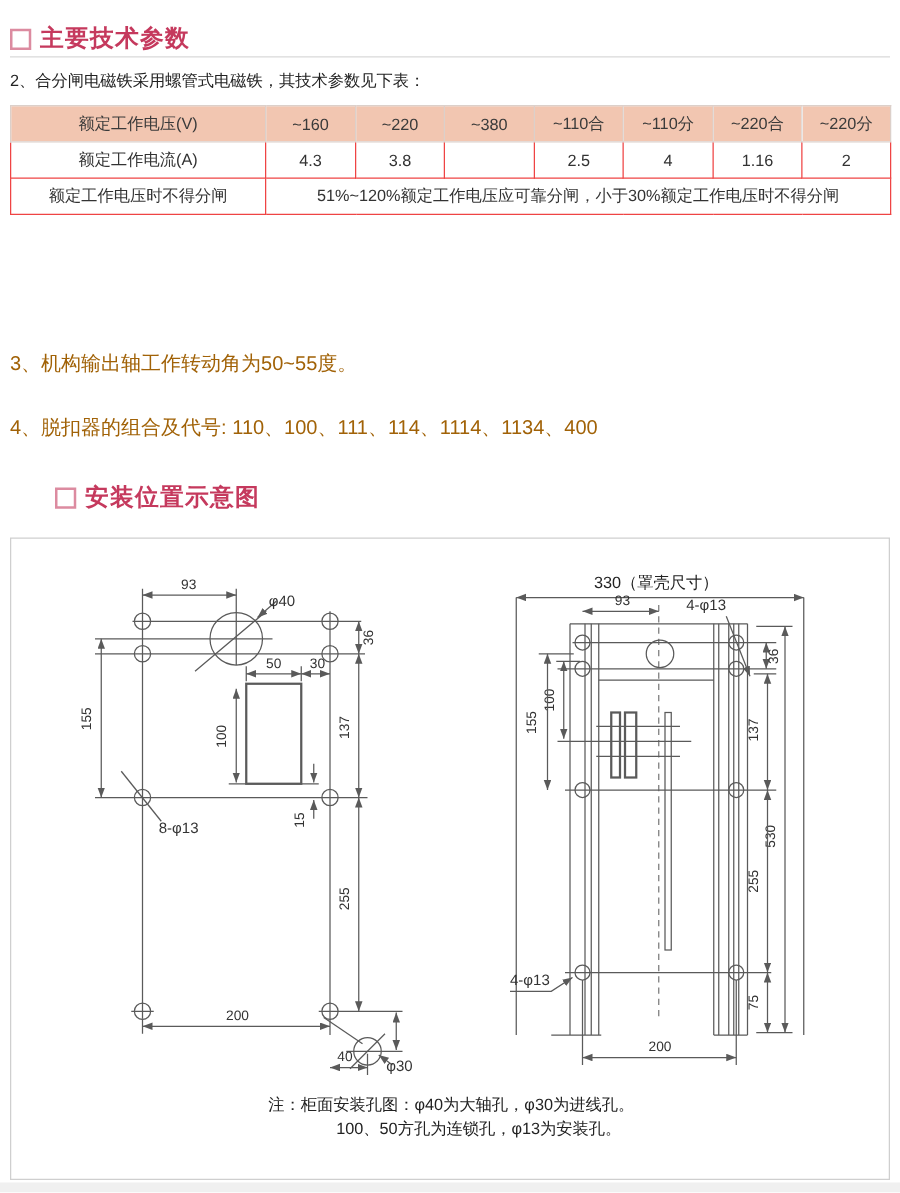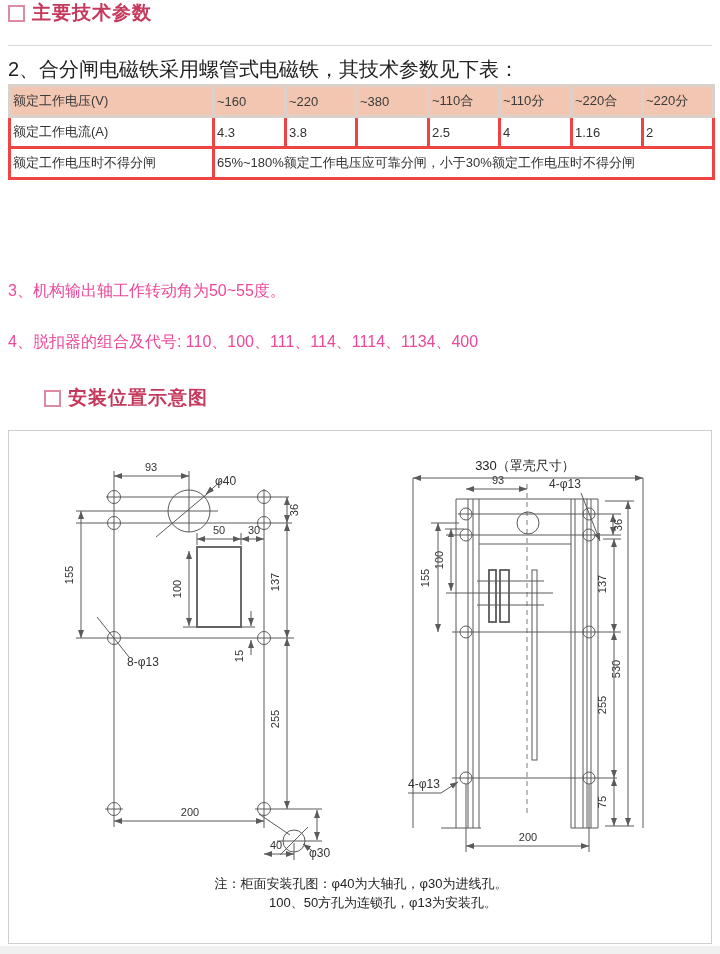--- a/index.html
+++ b/index.html
@@ -9,29 +9,29 @@
     overflow:hidden;
   }
   .sec-title{
     position:absolute;left:8px;display:flex;align-items:center;gap:7px;
     font-size:19px;font-weight:bold;color:#c5395d;letter-spacing:1px;
   }
   .sec-square{
     width:13px;height:13px;border:2px solid #dc8ba0;background:transparent;flex:0 0 auto;
   }
   .rule{position:absolute;left:8px;width:704px;height:1px;background:#d9d9d9;}
-  .para{position:absolute;left:8px;font-size:20px;color:#222;}
-  .item{position:absolute;left:8px;font-size:16px;color:#ec4899;}
+  .para{position:absolute;left:8px;font-size:13px;color:#222;}
+  .item{position:absolute;left:8px;font-size:16px;color:#a16207;}
   table.spec{
     position:absolute;left:8px;top:84px;width:704px;
     border-collapse:collapse;table-layout:fixed;
     font-size:13px;color:#333;
   }
   table.spec td{
-    border:3px solid #ef4444;vertical-align:middle;
+    border:1px solid #ef4444;text-align:center;vertical-align:middle;
     height:28px;padding:0 2px;background:#fff;overflow:hidden;
   }
   table.spec tr.hdr td{background:#f2c6b1;border-color:#dcd0ca;color:#3a3a3a;}
   .diagram-box{
     position:absolute;left:8px;top:430px;width:702px;height:512px;
     border:1px solid #cfcfcf;background:#fff;
   }
   .diagram-box svg{display:block;width:100%;height:100%;}
   .bottom-strip{position:absolute;left:0;top:946px;width:720px;height:8px;background:#f0f0f0;}
   
@@ -40,21 +40,21 @@
   .dash{stroke:#7a7a7a;stroke-width:1;fill:none;stroke-dasharray:5 4;}
   .dim{stroke:#5a5a5a;stroke-width:1;fill:none;}
   .hole{stroke:#5a5a5a;stroke-width:1;fill:none;}
   text.dt{fill:#333;font-size:11px;font-family:"Liberation Sans","DejaVu Sans",sans-serif;}
   text.lbl{fill:#333;font-size:12px;font-family:"Liberation Sans","DejaVu Sans",sans-serif;}
   text.note{fill:#222;font-size:13px;font-family:"Liberation Sans","DejaVu Sans",sans-serif;}
 </style>
 </head>
 <body>
 
-<div class="sec-title" style="top:0;">
+<div class="sec-title" style="top:18px;">
   <span class="sec-square"></span>
   <span>主要技术参数</span>
 </div>
 <div class="rule" style="top:45px;"></div>
 
 <div class="para" style="top:56px;">2、合分闸电磁铁采用螺管式电磁铁，其技术参数见下表：</div>
 
 <table class="spec">
   <colgroup>
     <col style="width:204px">
@@ -82,21 +82,21 @@
     <td>4.3</td>
     <td>3.8</td>
     <td></td>
     <td>2.5</td>
     <td>4</td>
     <td>1.16</td>
     <td>2</td>
   </tr>
   <tr>
     <td>额定工作电压时不得分闸</td>
-    <td colspan="7">65%~180%额定工作电压应可靠分闸，小于30%额定工作电压时不得分闸</td>
+    <td colspan="7">51%~120%额定工作电压应可靠分闸，小于30%额定工作电压时不得分闸</td>
   </tr>
 </tbody>
   </table>
 
 <div class="item" style="top:281px;">3、机构输出轴工作转动角为50~55度。</div>
 <div class="item" style="top:332px;">4、脱扣器的组合及代号: 110、100、111、114、1114、1134、400</div>
 
 <div class="sec-title" style="top:385px;margin-left:36px;">
   <span class="sec-square"></span>
   <span>安装位置示意图</span>

